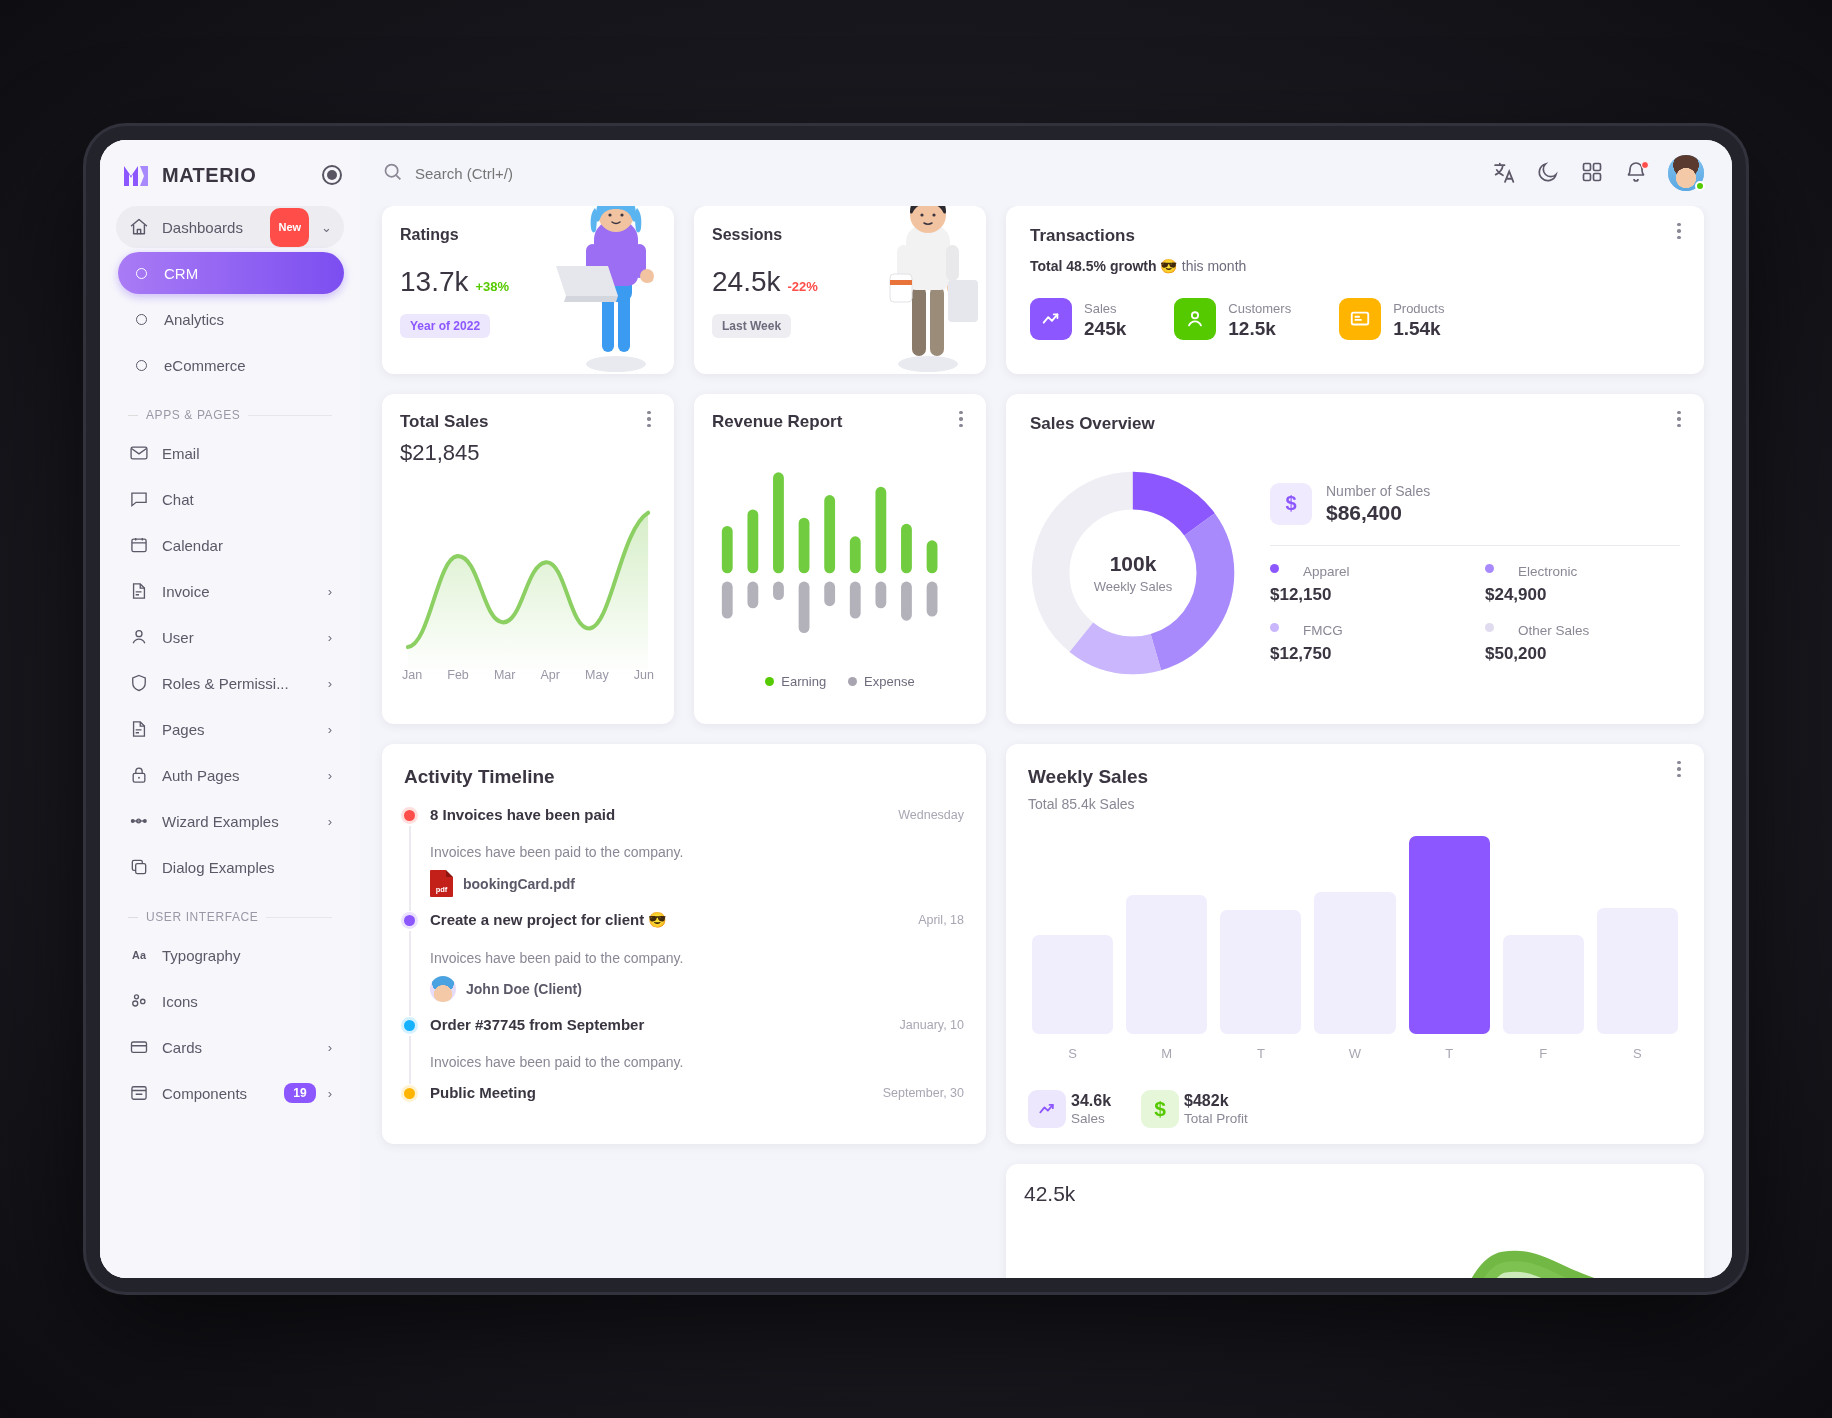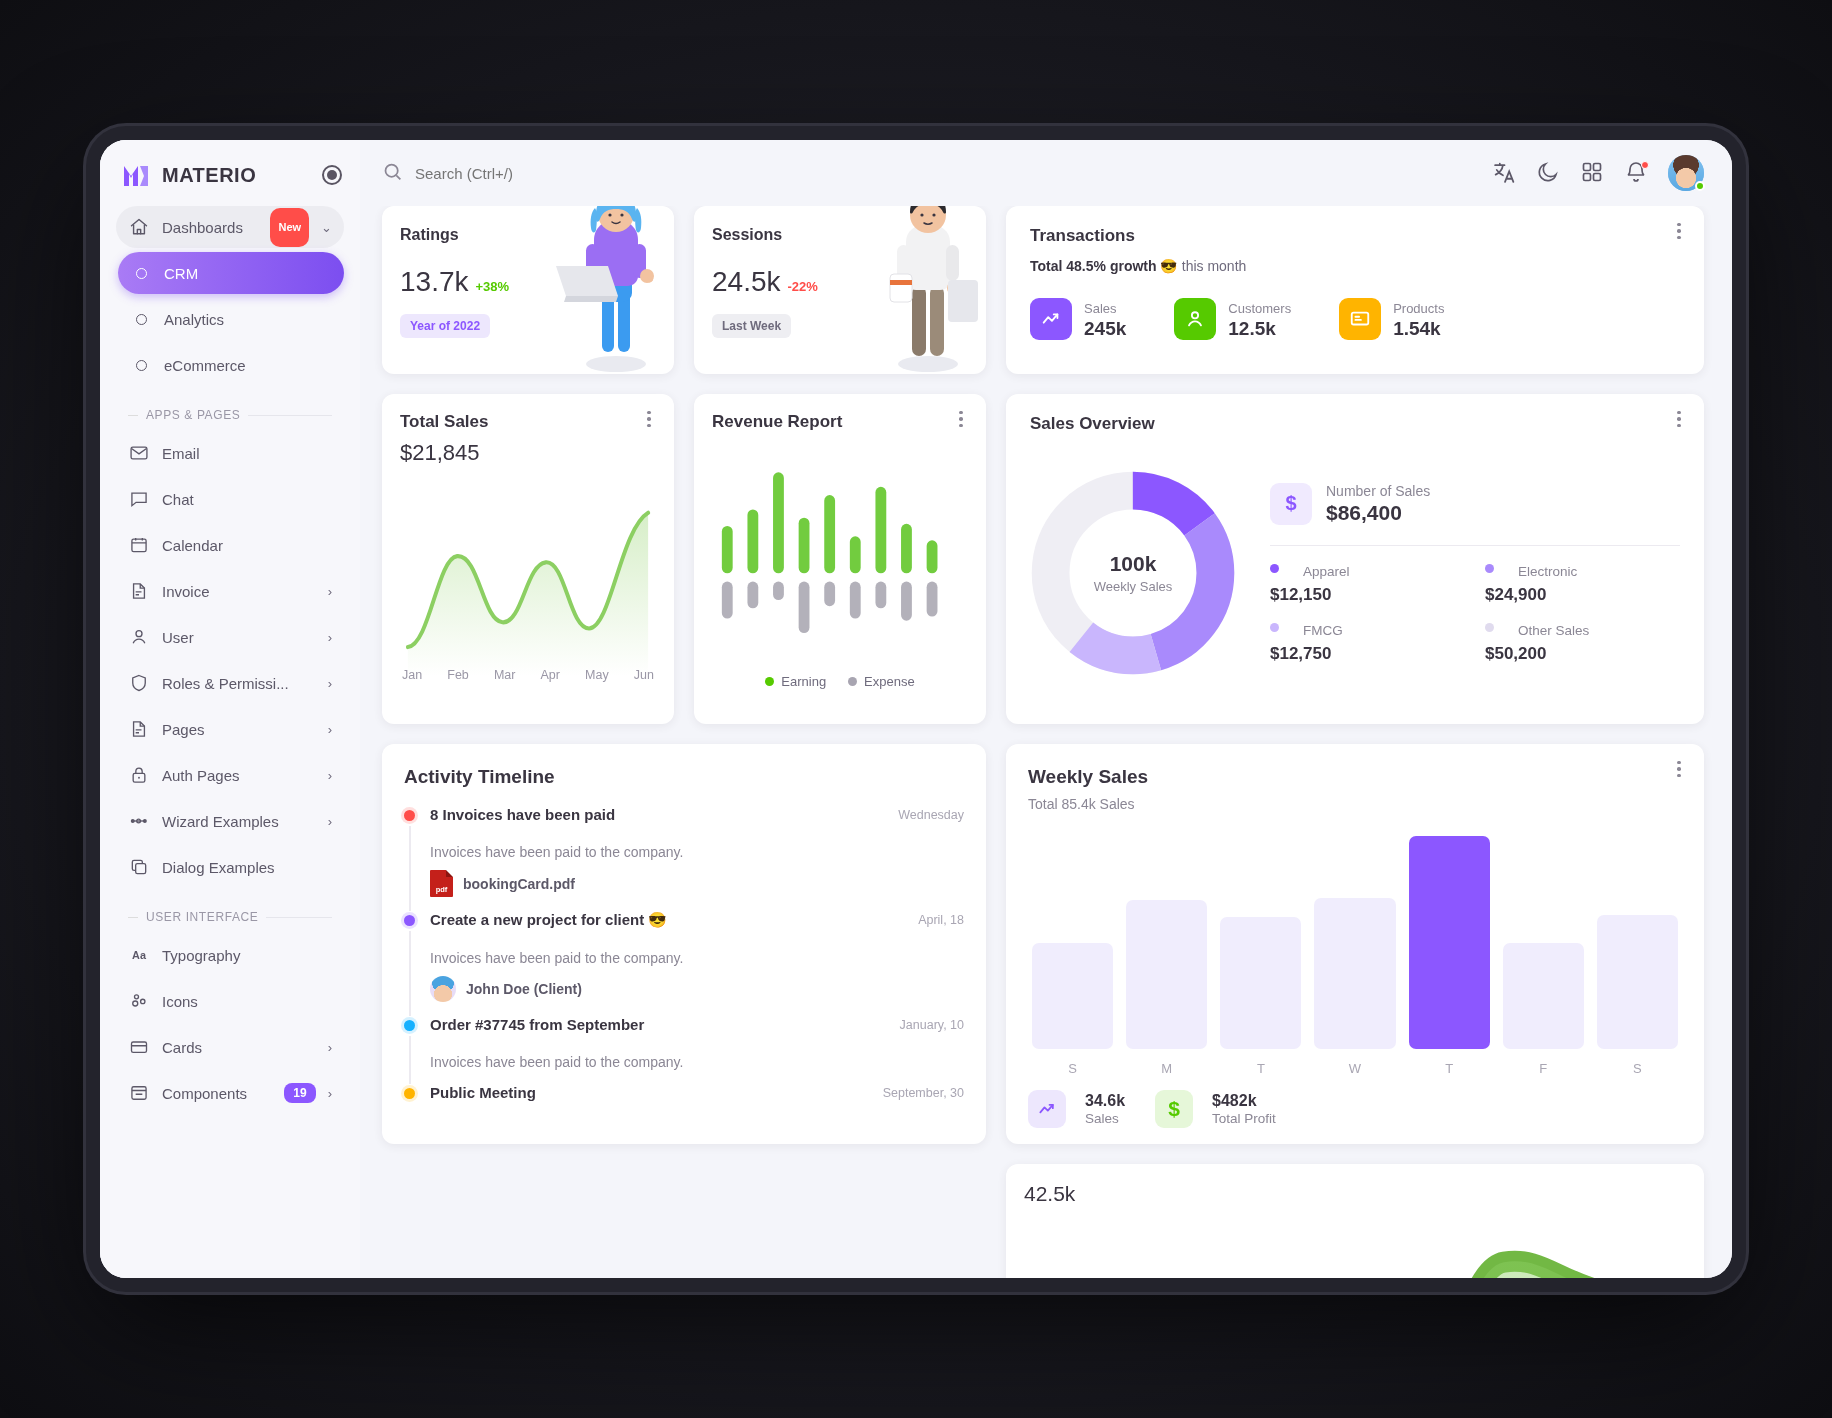--- a/index.html
+++ b/index.html
@@ -233,21 +233,21 @@
 
   
   .wk { padding: 22px 22px 16px; height: 400px; display:flex; flex-direction:column; }
   .wk-sub { font-size:14px; color:#8b8795; margin-top:8px; }
   .bars { flex:1; display:flex; align-items:flex-end; gap: 13px; padding: 24px 4px 0; }
   .bcol { flex:1; display:flex; flex-direction:column; align-items:center; height:100%; justify-content:flex-end; }
   .bar { width:100%; border-radius:7px; background:#f0edfd; }
   .bar.hi { background:#8c57ff; }
   .blab { font-size:13px; color:#a9a6b3; margin-top:12px; }
   .wk-foot { display:flex; gap:30px; margin-top:14px; }
-  .wk-foot .it { display:flex; align-items:center; gap:19px; }
+  .wk-foot .it { display:flex; align-items:center; gap:5px;margin-top:15px; }
   .wk-foot .sq { width:38px; height:38px; border-radius:9px; display:flex; align-items:center; justify-content:center; }
   .wk-foot .n { font-size:16px; font-weight:700; color:#3a3541; }
   .wk-foot .k { font-size:13.5px; color:#8b8795; margin-top:1px; }
 
   
   .rcol { grid-column: 3; display: grid; grid-template-rows: 205px 1fr; gap: 20px; height: 400px; }
   .growth { padding: 18px 18px 14px; display:flex; flex-direction:column; }
   .growth .n { font-size:21px; font-weight:500; color:#3a3541; }
   .growth .c { flex:1; margin: 6px 0 0; }
 </style>

